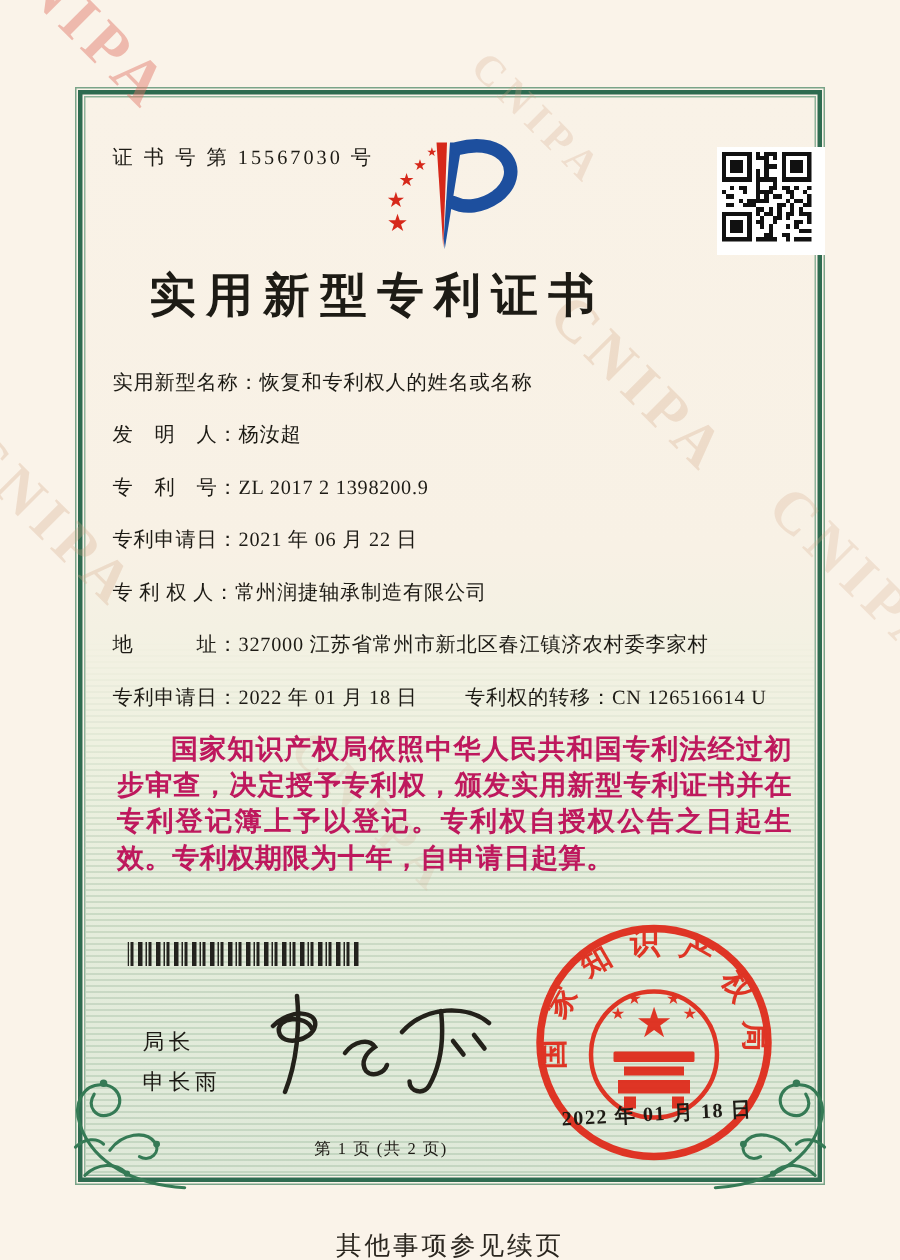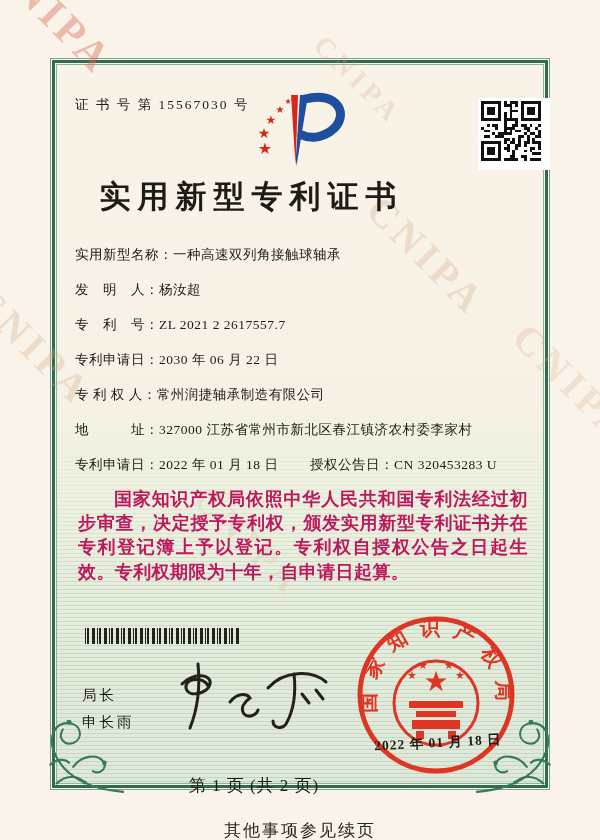--- a/index.html
+++ b/index.html
@@ -24,27 +24,27 @@
   .title{position:absolute;left:0;top:176px;width:503px;text-align:center;
          font-size:31px;font-weight:bold;letter-spacing:7px;}
   .rows{position:absolute;left:75px;top:246px;width:460px;font-size:13.5px;}
   .row{position:absolute;left:0;white-space:nowrap;letter-spacing:.5px;}
   .row .lbl{white-space:pre;margin-top:18px;}
   .pair2{position:absolute;left:235px;top:0;white-space:nowrap;}
   .paras{position:absolute;left:78px;top:487px;width:450px;font-size:18px;
          line-height:24.2px;text-align:justify;letter-spacing:.4px;color:#be185d;font-weight:bold;}
   .paras p{margin:0;text-indent:2em;}
   .barcode{position:absolute;left:85px;top:628px;width:156px;height:16px;}
-  .signer{position:absolute;left:82px;top:682px;font-size:14.5px;letter-spacing:3px;line-height:27px;font-weight:500;}
+  .signer{position:absolute;left:95px;top:682px;font-size:14.5px;letter-spacing:3px;line-height:27px;font-weight:500;}
   .sig{position:absolute;left:152px;top:650px;width:188px;height:100px;}
   .seal{position:absolute;left:352px;top:611px;width:168px;height:168px;z-index:3;
         mix-blend-mode:multiply;opacity:.95;}
   .seal-date{position:absolute;left:358px;top:734px;width:160px;text-align:center;z-index:4;
         font-size:13.5px;font-weight:bold;letter-spacing:1px;transform:rotate(-3deg);}
-  .pageno{position:absolute;left:0;top:758px;width:508px;text-align:center;font-size:17px;letter-spacing:1px;margin-top:16px;}
+  .pageno{position:absolute;left:0;top:758px;width:508px;text-align:center;font-size:11px;letter-spacing:1px;}
   .contnote{position:absolute;left:0;top:797px;width:600px;text-align:center;font-size:17px;
         letter-spacing:2px;color:#2a261f;z-index:2;margin-top:22px;}
   .ornament{position:absolute;z-index:2;width:104px;height:104px;}
   .orn-l{left:42px;bottom:44px;}
   .orn-r{right:42px;bottom:44px;transform:scaleX(-1);}
 </style>
 </head>
 <body>
 
 <div class="page">
@@ -236,29 +236,29 @@
             <rect x="16" y="2" width="3" height="3"></rect>
             <rect x="0" y="14" width="7" height="7"></rect>
             <rect x="1" y="15" width="5" height="5" fill="#fff"></rect>
             <rect x="2" y="16" width="3" height="3"></rect>
           </g>
         </svg></div>
 
     <div class="title">实用新型专利证书</div>
 
     <div class="rows">
-      <div class="row" style="top:0px"><span class="lbl">实用新型名称：</span><span>一种高速双列角接触球轴承</span></div>
+      <div class="row" style="top:0px"><span class="lbl">实用新型名称：</span><span>恢复和专利权人的姓名或名称</span></div>
       <div class="row" style="top:35px"><span class="lbl">发　明　人：</span><span>杨汝超</span></div>
-      <div class="row" style="top:70px"><span class="lbl">专　利　号：</span><span>ZL 2021 2 2617557.7</span></div>
-      <div class="row" style="top:105px"><span class="lbl">专利申请日：</span><span>2030 年 06 月 22 日</span></div>
+      <div class="row" style="top:70px"><span class="lbl">专　利　号：</span><span>ZL 2017 2 1398200.9</span></div>
+      <div class="row" style="top:105px"><span class="lbl">专利申请日：</span><span>2021 年 06 月 22 日</span></div>
       <div class="row" style="top:140px"><span class="lbl">专 利 权 人：</span><span>常州润捷轴承制造有限公司</span></div>
       <div class="row" style="top:175px"><span class="lbl">地　　　址：</span><span>327000  江苏省常州市新北区春江镇济农村委李家村</span></div>
       <div class="row" style="top:210px">
         <span class="lbl">专利申请日：</span><span>2022 年 01 月 18 日</span>
-        <span class="pair2"><span class="lbl">授权公告日：</span><span>CN 320453283 U</span></span>
+        <span class="pair2"><span class="lbl">专利权的转移：</span><span>CN 126516614 U</span></span>
       </div>
     </div>
 
     <div class="paras">
       <p>国家知识产权局依照中华人民共和国专利法经过初步审查，决定授予专利权，颁发实用新型专利证书并在专利登记簿上予以登记。专利权自授权公告之日起生效。专利权期限为十年，自申请日起算。</p>
     </div>
 
     <svg class="barcode" id="barcodesvg" viewBox="0 0 156 16" preserveAspectRatio="none">
         <g fill="#23221e">
           <rect x="0" y="0" width="1" height="16"></rect>

